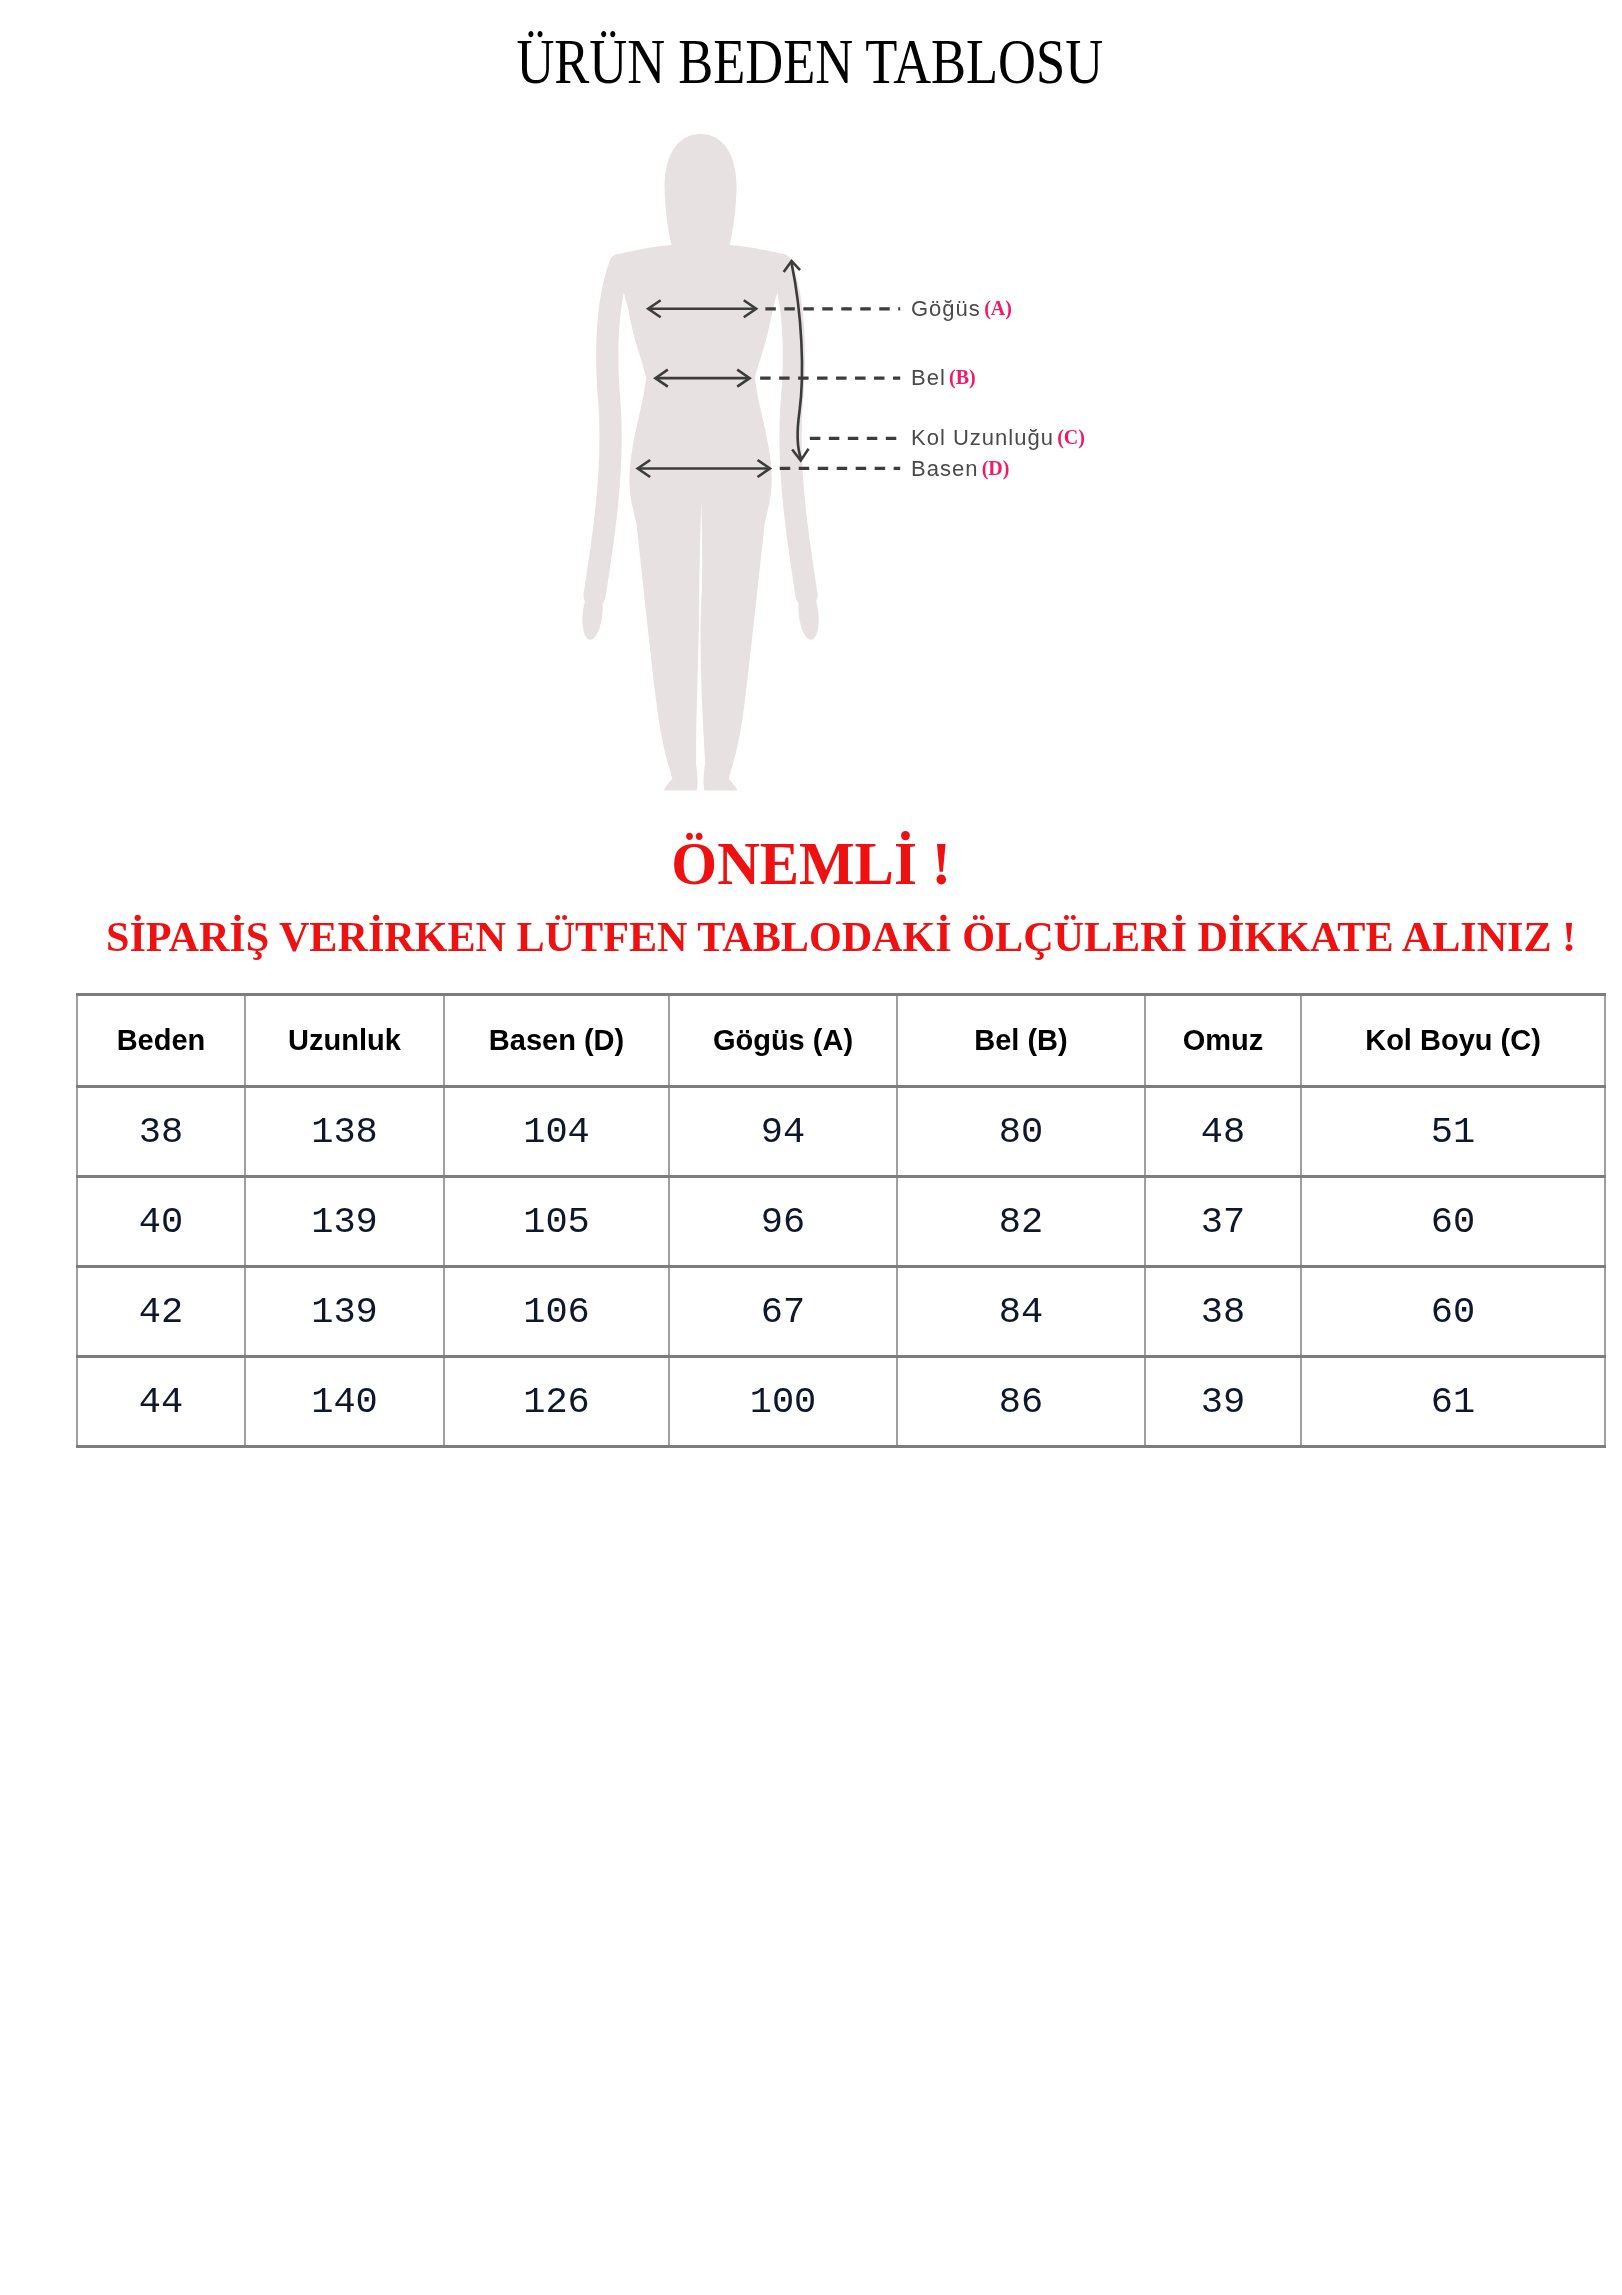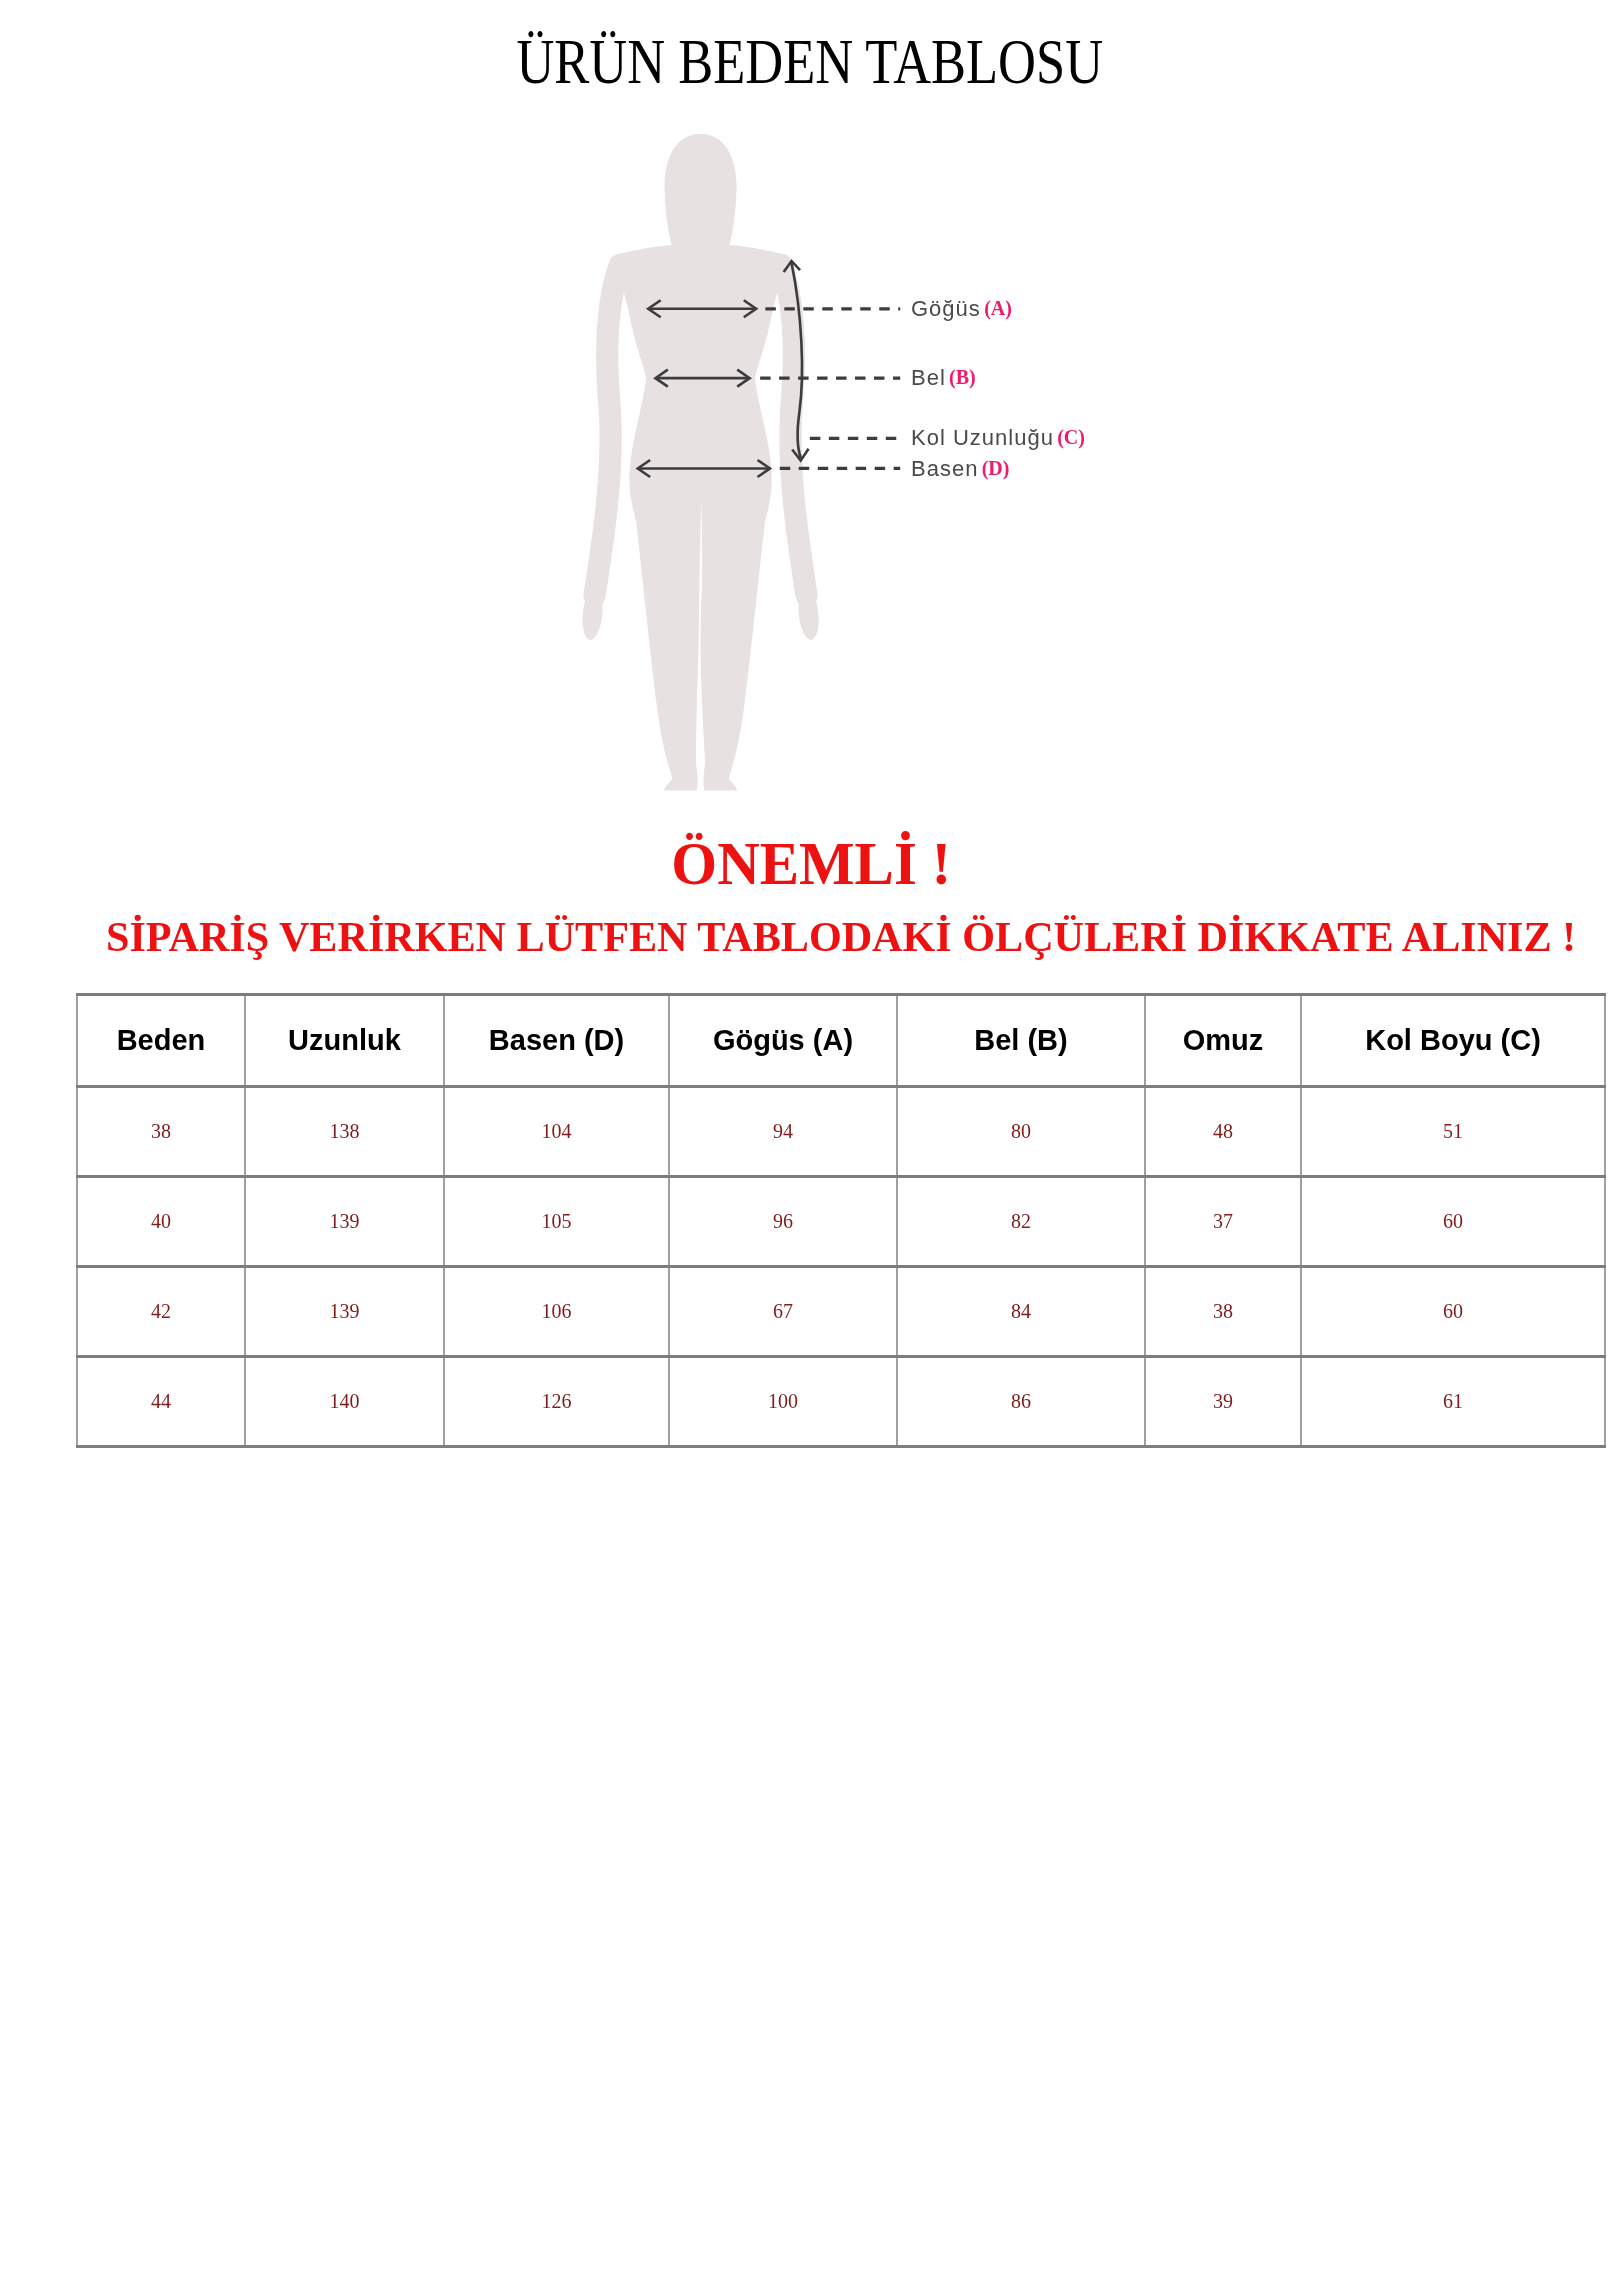--- a/index.html
+++ b/index.html
@@ -65,22 +65,22 @@
     border-top: 3.3px solid #7d7d7d; border-bottom: 3.3px solid #7d7d7d;
     text-align: center; vertical-align: middle; padding: 0;
   }
   .size-table th {
     height: 89px;
     font-family: "Liberation Sans", sans-serif; font-weight: 700;
     font-size: 29px; color: #000000; letter-spacing: 0;
   }
   .size-table td {
     height: 87px;
-    font-family: Liberation Serif, serif; font-weight: 400;
-    font-size: 20px; color: #7f1d1d;
+    font-family: Liberation Mono, monospace; font-weight: 400;
+    font-size: 37px; color: #0f172a;
   }
 </style>
 </head>
 <body>
 
 <div class="abs page-title-wrap">
   <span class="page-title">ÜRÜN BEDEN TABLOSU</span>
 </div>
 
 <div>

